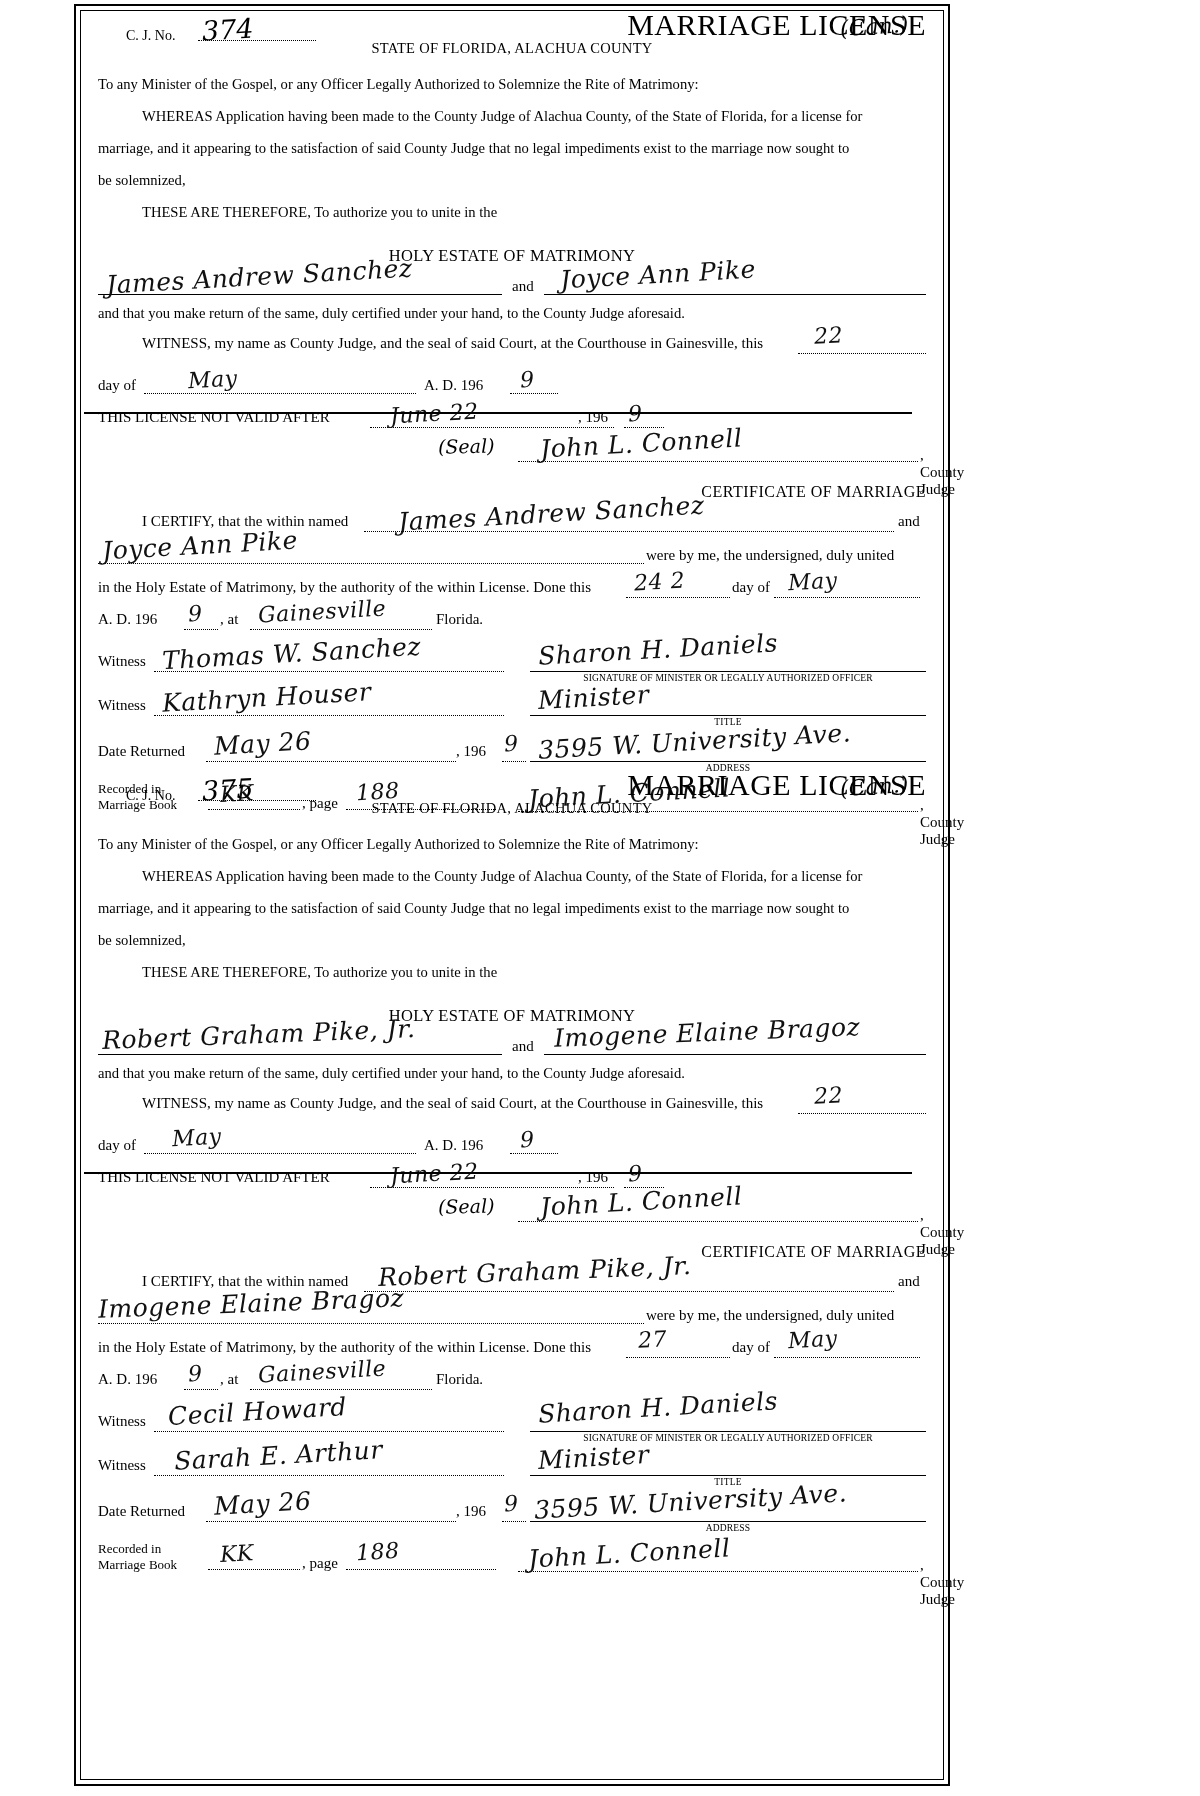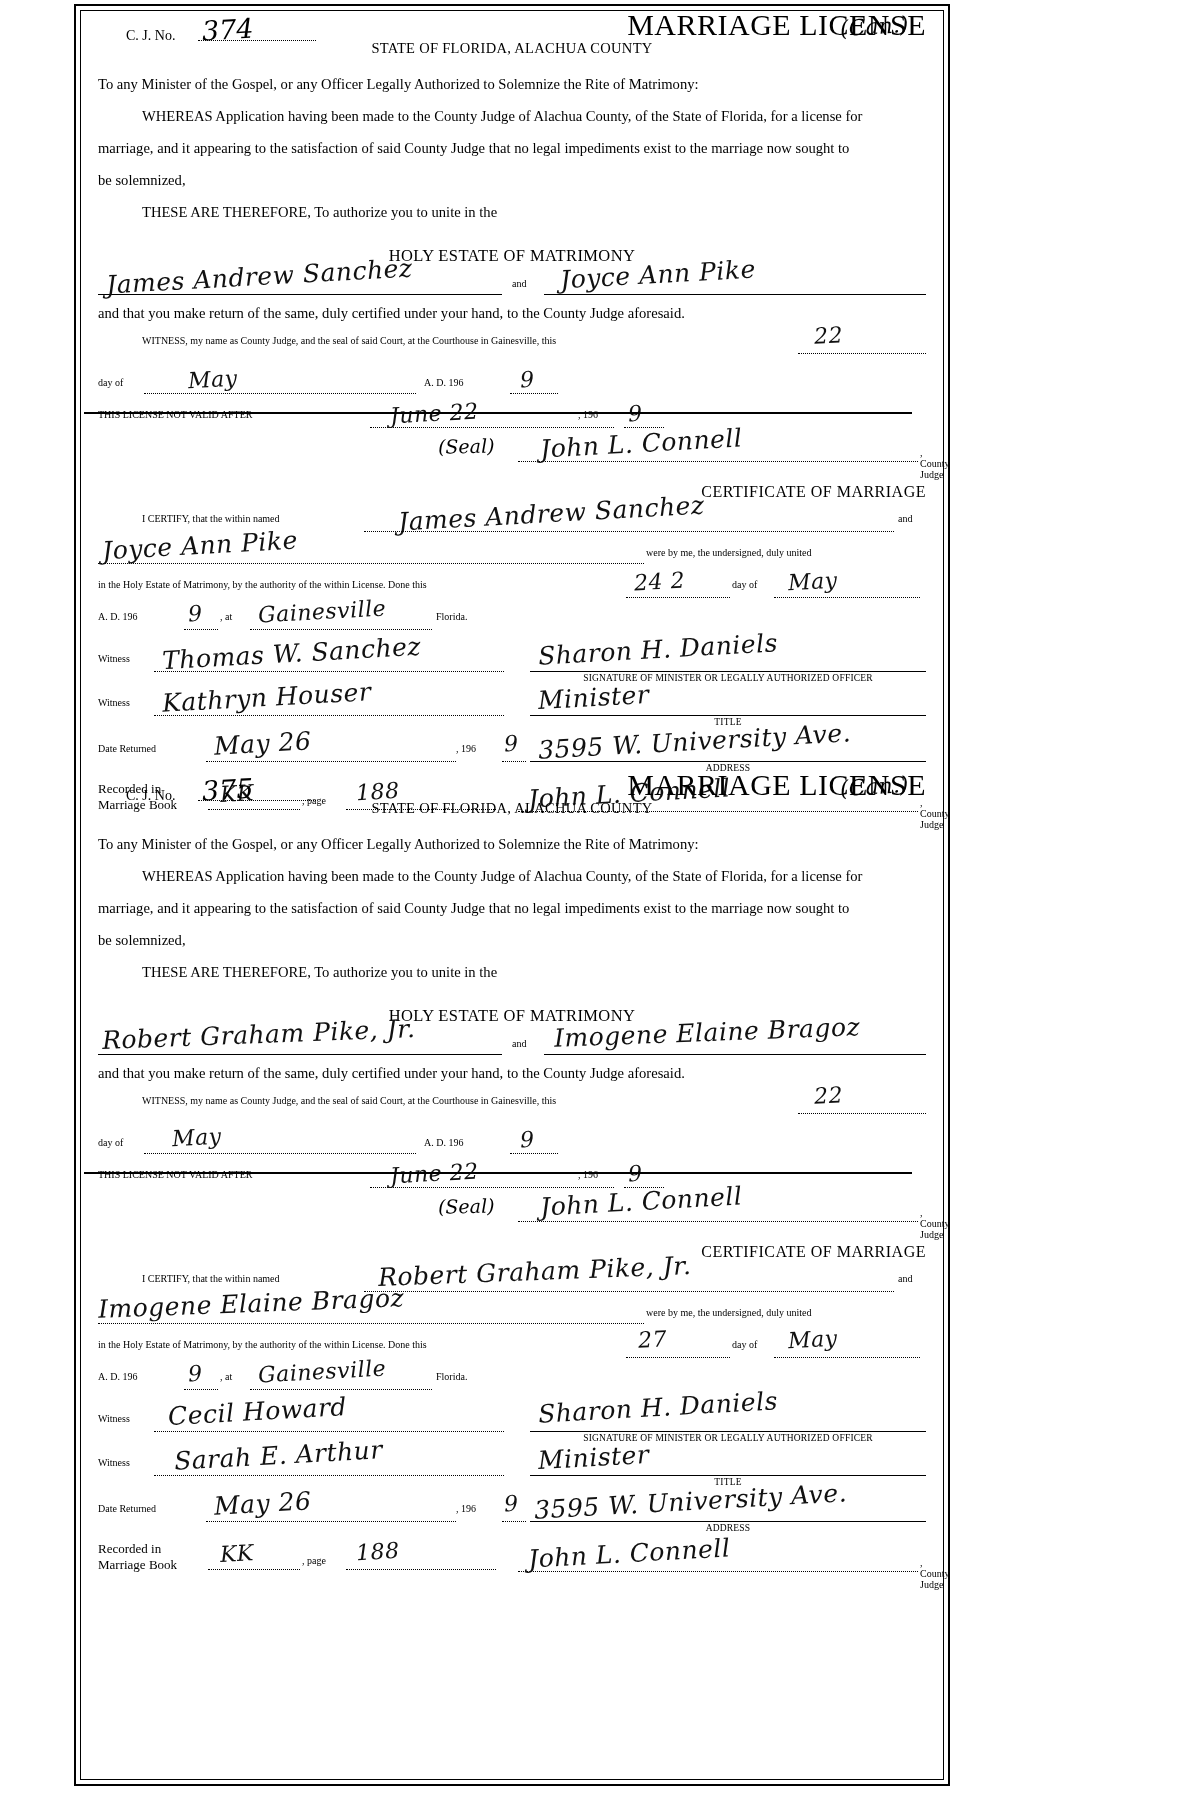--- a/index.html
+++ b/index.html
@@ -125,21 +125,21 @@
     border-bottom: 1px solid #000;
     height: 0;
   }
   .dotrule {
     position: absolute;
     border-bottom: 1.6px dotted #000;
     height: 0;
   }
   .txt {
     position: absolute;
-    font-size: 10px;
+    font-size: 15px;
   }
   .hand {
     position: absolute;
     font-family: "DejaVu Serif", serif;
     font-style: italic;
     color: #111;
     white-space: nowrap;
     letter-spacing: 0.5px;
   }
   .hand.lg { font-size: 25px; }

